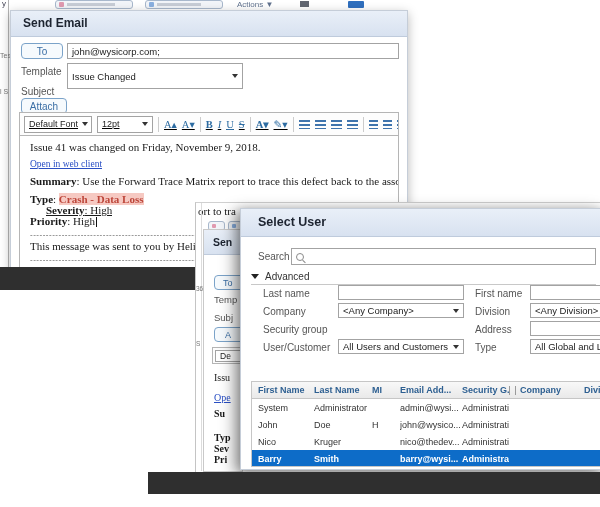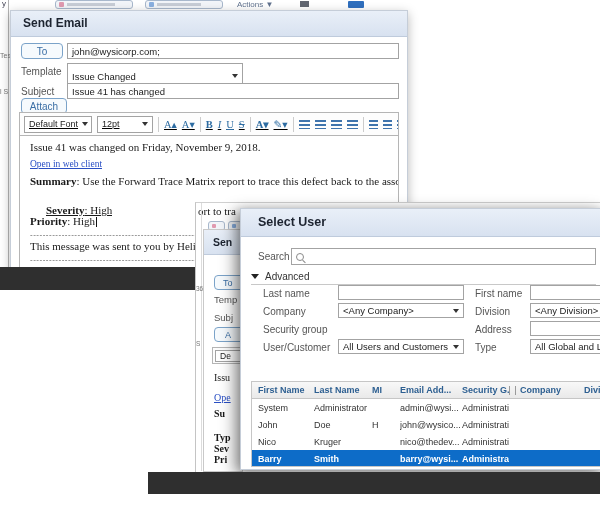--- a/index.html
+++ b/index.html
@@ -82,21 +82,20 @@
     <div class="abs btn-blue" style="left:10px;top:32px;width:42px;height:16px;">To</div>
     <div class="abs input" style="left:56px;top:32px;width:332px;height:16px;">john@wysicorp.com;</div>
 
     <div class="abs lbl" style="left:10px;top:55px;">Template</div>
     <div class="abs select" style="left:56px;top:52px;width:176px;height:26px;">
       <span>Issue Changed</span>
       <span class="dd-arrow"></span>
     </div>
 
     <div class="abs lbl" style="left:10px;top:75px;">Subject</div>
-    <div class="abs input" style="left:56px;top:72px;width:332px;height:16px;">Issue 41 has changed</div>
 
     <div class="abs btn-blue" style="left:10px;top:87px;width:46px;height:16px;">Attach</div>
 
     <div class="abs tbx" style="left:8px;top:101px;width:380px;height:24px;text-decoration:underline;">
       <span class="select" style="width:68px;height:17px;flex:0 0 auto;font-size:9px;">
         <span>Default Font</span>
         <span class="dd-arrow"></span>
       </span>
       <span class="select" style="width:56px;height:17px;flex:0 0 auto;font-size:9px;">
         <span>12pt</span>
@@ -123,20 +122,23 @@
       <span class="bars sm"></span>
       <span class="bars sm"></span>
 
     </div>
 
     <div class="abs" style="left:8px;top:125px;width:380px;height:134px;border:1px solid #b5b5b5;border-top:none;box-sizing:border-box;overflow:hidden;">
       <div class="abs serif nowrap" style="left:10px;top:5px;width:366px;">Issue 41 was changed on Friday, November 9, 2018.</div>
       <div class="abs link nowrap" style="left:10px;top:23px;">Open in web client</div>
       <div class="abs serif nowrap" style="left:10px;top:39px;width:370px;">
         <span style="font-weight:bold;">Summary</span><span>: Use the Forward Trace Matrix report to trace this defect back to the associated design require</span>
+      </div>
+      <div class="abs serif nowrap" style="left:10px;top:57px;">
+        <span style="font-weight:bold;">Type</span><span>:&nbsp;</span><span style="color:#bd463a;background:#f6c9c2;font-weight:bold;">Crash - Data Loss</span>
       </div>
       <div class="abs serif nowrap" style="left:26px;top:68px;text-decoration:underline;">
         <span style="font-weight:bold;">Severity</span><span>: High</span>
       </div>
       <div class="abs serif nowrap" style="left:10px;top:79px;">
         <span style="font-weight:bold;">Priority</span><span>: High</span><span class="cursorbar"></span>
       </div>
       <div class="abs divider nowrap" style="left:10px;top:94px;width:368px;">--------------------------------------------------------------------------------------------------------------</div>
       <div class="abs serif nowrap" style="left:10px;top:104px;width:368px;">This message was sent to you by Helix ALM</div>
       <div class="abs divider nowrap" style="left:10px;top:119px;width:368px;">--------------------------------------------------------------------------------------------------------------</div>

